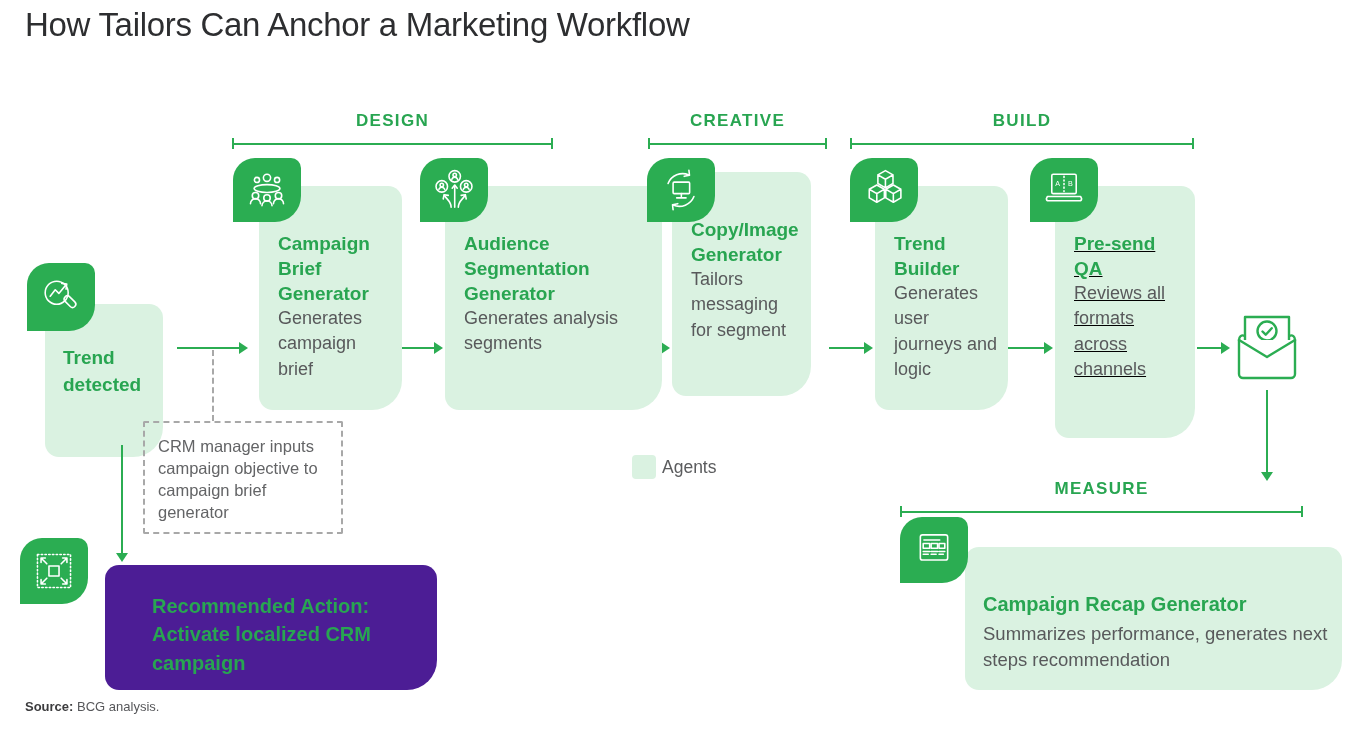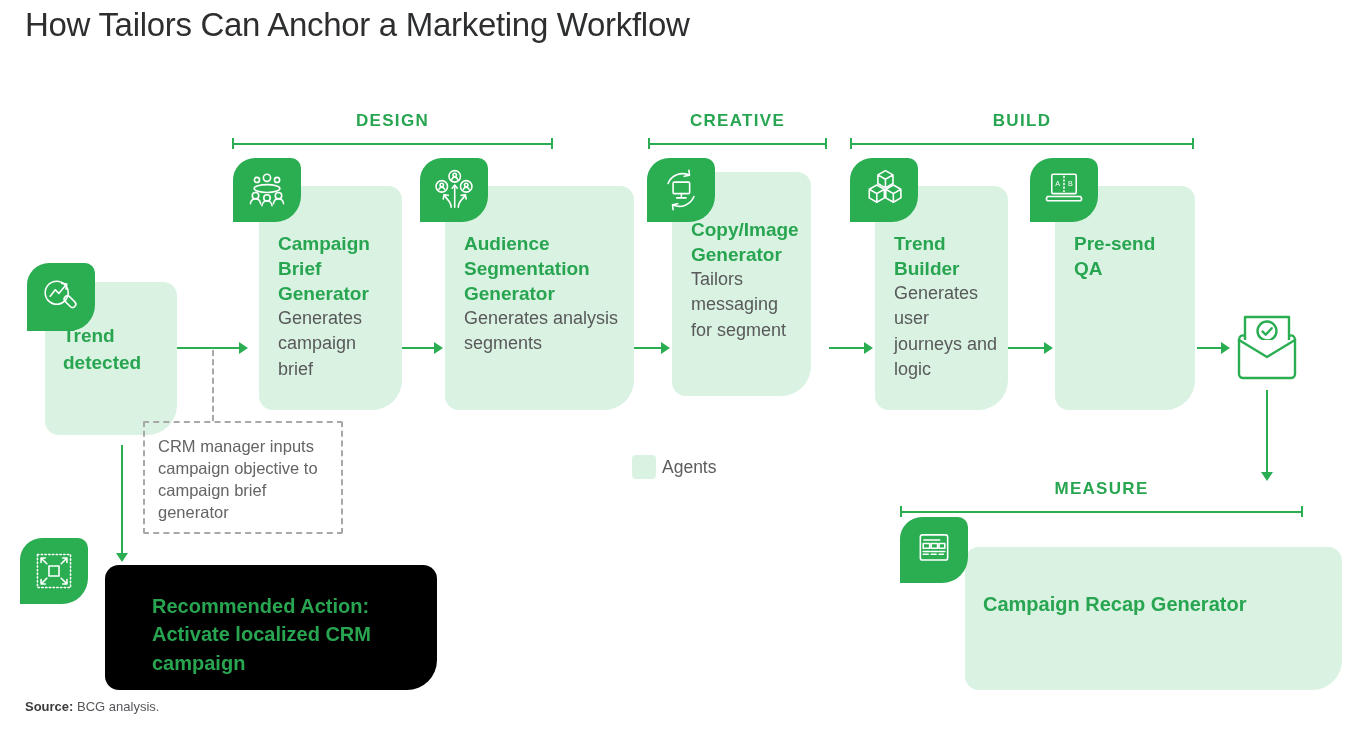--- a/index.html
+++ b/index.html
@@ -29,21 +29,21 @@
   .harrow::after { content:""; position:absolute; right:-9px; top:-5px; border-left:9px solid #2bad52; border-top:6px solid transparent; border-bottom:6px solid transparent; }
   .varrow { width:2px; background:#2bad52; }
   .varrow::after { content:""; position:absolute; bottom:-9px; left:-5px; border-top:9px solid #2bad52; border-left:6px solid transparent; border-right:6px solid transparent; }
 
   .dash-line { width:0; border-left:2px dashed #a8a8a8; }
   .note-box { border:2px dashed #a8a8a8; border-radius:2px; padding:12px 8px 8px 13px; color:#636466; font-size:16.5px; line-height:1.34; }
 
   .legend-swatch { width:24px; height:24px; background:#daf2e1; border-radius:4px; }
   .legend-label { color:#5b5c5e; font-size:17.5px; }
 
-  .action-box { background:#000000; border-radius:14px 14px 30px 14px; padding:27px 12px 0 47px; }
+  .action-box { background:#4c1d95; border-radius:14px 14px 30px 14px; padding:27px 12px 0 47px; }
   .action-text { color:#28a551; font-size:20px; font-weight:bold; line-height:1.42; }
 
   .measure-card { background:#daf2e1; border-radius:14px 14px 30px 14px; padding:46px 14px 0 18px;margin-left:40px; }
   .measure-title { color:#28a551; font-size:20px; font-weight:bold; }
   .measure-desc { color:#58595b; font-size:18.5px; line-height:1.4; margin-top:5px; }
 
   .source-line { font-size:13px; color:#56575a; }
   .source-line b { color:#3c3c3e; }
 
   .mail svg { stroke:#2bad52; stroke-width:2.4; fill:none; stroke-linecap:round; stroke-linejoin:round; }
@@ -75,21 +75,21 @@
   </div>
 
 <div class="abs tile" style="left:27px; top:263px; width:68px; height:68px;">
   <svg width="46" height="46" viewBox="0 0 64 64">
     <circle cx="26" cy="26" r="16"></circle>
     <polyline points="17,31 24,22 29,27 39,15"></polyline>
     <path d="M33 13 L40 14 L39 21"></path>
     <rect x="35" y="34" width="19" height="9" rx="4.5" transform="rotate(45 44.5 38.5)"></rect>
   </svg>
 </div>
-<div class="abs start-box" style="left:45px; top:282px; width:132px; height:153px;">
+<div class="abs start-box" style="left:45px; top:304px; width:118px; height:153px;">
   <div class="start-title">Trend detected</div>
 </div>
 
 <div class="abs tile" style="left:233px; top:158px; width:68px; height:64px;">
   <svg width="46" height="46" viewBox="0 0 64 64">
     <circle cx="18" cy="18" r="3.6"></circle>
       <circle cx="32" cy="15" r="5"></circle>
       <circle cx="46" cy="18" r="3.6"></circle>
     <ellipse cx="32" cy="30" rx="18" ry="5.5"></ellipse>
     <circle cx="16" cy="40" r="4.5"></circle>
@@ -117,21 +117,21 @@
       <circle cx="49" cy="25" r="2.4"></circle>
       <path d="M45 31 a4.2 4.2 0 0 1 8 0"></path>
     <path d="M33 56 V27"></path>
       <path d="M29.5 29.5 L33 25 L36.5 29.5"></path>
     <path d="M28 56 C28 48 22 45 19 40"></path>
       <path d="M17 44.5 L18.2 38.5 L24 39.5"></path>
     <path d="M38 56 C38 48 44 45 47 40"></path>
       <path d="M49 44.5 L47.8 38.5 L42 39.5"></path>
   </svg>
 </div>
-<div class="abs card" style="left:445px; top:186px; width:189px; height:224px;">
+<div class="abs card" style="left:445px; top:186px; width:217px; height:224px;">
   <div class="card-title">Audience Segmentation Generator</div>
   <div class="card-desc">Generates analysis segments</div>
 </div>
 
 <div class="abs tile" style="left:647px; top:158px; width:68px; height:64px;">
   <svg width="46" height="46" viewBox="0 0 64 64">
     <rect x="21" y="21" width="23" height="16" rx="1.5"></rect>
     <path d="M32.5 37 v4 M26 43 h13"></path>
     <path d="M14 23 A22 22 0 0 1 43 11"></path>
       <polyline points="43,4.5 43.8,11.5 36.5,13"></polyline>
@@ -158,22 +158,23 @@
 
 <div class="abs tile" style="left:1030px; top:158px; width:68px; height:64px;">
   <svg width="46" height="46" viewBox="0 0 64 64">
     <rect x="15" y="10" width="34" height="27" rx="2"></rect>
     <line x1="32" y1="13" x2="32" y2="34" stroke-dasharray="1.5 3.5"></line>
     <text x="23" y="27" font-size="10" fill="#fff" stroke="none" text-anchor="middle" font-family="Liberation Sans, sans-serif">A</text>
     <text x="41" y="27" font-size="10" fill="#fff" stroke="none" text-anchor="middle" font-family="Liberation Sans, sans-serif">B</text>
     <path d="M9 41 h46 l1.5 3 a3 3 0 0 1 -3 3 H10.5 a3 3 0 0 1 -3 -3 Z"></path>
   </svg>
 </div>
-<div class="abs card" style="left:1055px; top:186px; width:140px; height:224px;">
+<div class="abs card" style="left:1055px; top:186px; width:140px; height:252px;text-decoration:underline;">
   <div class="card-title">Pre-send QA</div>
+  <div class="card-desc">Reviews all formats across channels</div>
 </div>
 
 <div class="abs harrow" style="left:177px; top:347px; width:62px;"></div>
 <div class="abs harrow" style="left:402px; top:347px; width:32px;"></div>
 <div class="abs harrow" style="left:630px; top:347px; width:31px;"></div>
 <div class="abs harrow" style="left:829px; top:347px; width:35px;"></div>
 <div class="abs harrow" style="left:1008px; top:347px; width:36px;"></div>
 <div class="abs harrow" style="left:1197px; top:347px; width:24px;"></div>
 
 <div class="abs dash-line" style="left:212px; top:350px; height:71px;"></div>
@@ -227,18 +228,19 @@
     <rect x="13" y="11" width="38" height="35" rx="3"></rect>
     <line x1="18" y1="18" x2="40" y2="18"></line>
     <rect x="17" y="23" width="9" height="6.5"></rect>
       <rect x="28" y="23" width="9" height="6.5"></rect>
       <rect x="39" y="23" width="8" height="6.5"></rect>
     <path d="M17 34 h9 M17 38 h7 M28 34 h9 M28 38 h7 M39 34 h8 M39 38 h6"></path>
   </svg>
 </div>
 <div class="abs measure-card" style="left:925px; top:547px; width:377px; height:143px;">
   <div class="measure-title">Campaign Recap Generator</div>
+  <div class="measure-desc">Summarizes performance, generates next steps recommendation</div>
 </div>
 
 <div class="abs source-line" style="left:25px; top:699px;">
   <b>Source:</b>
   <span>BCG analysis.</span>
 </div>
 
 </body></html>

